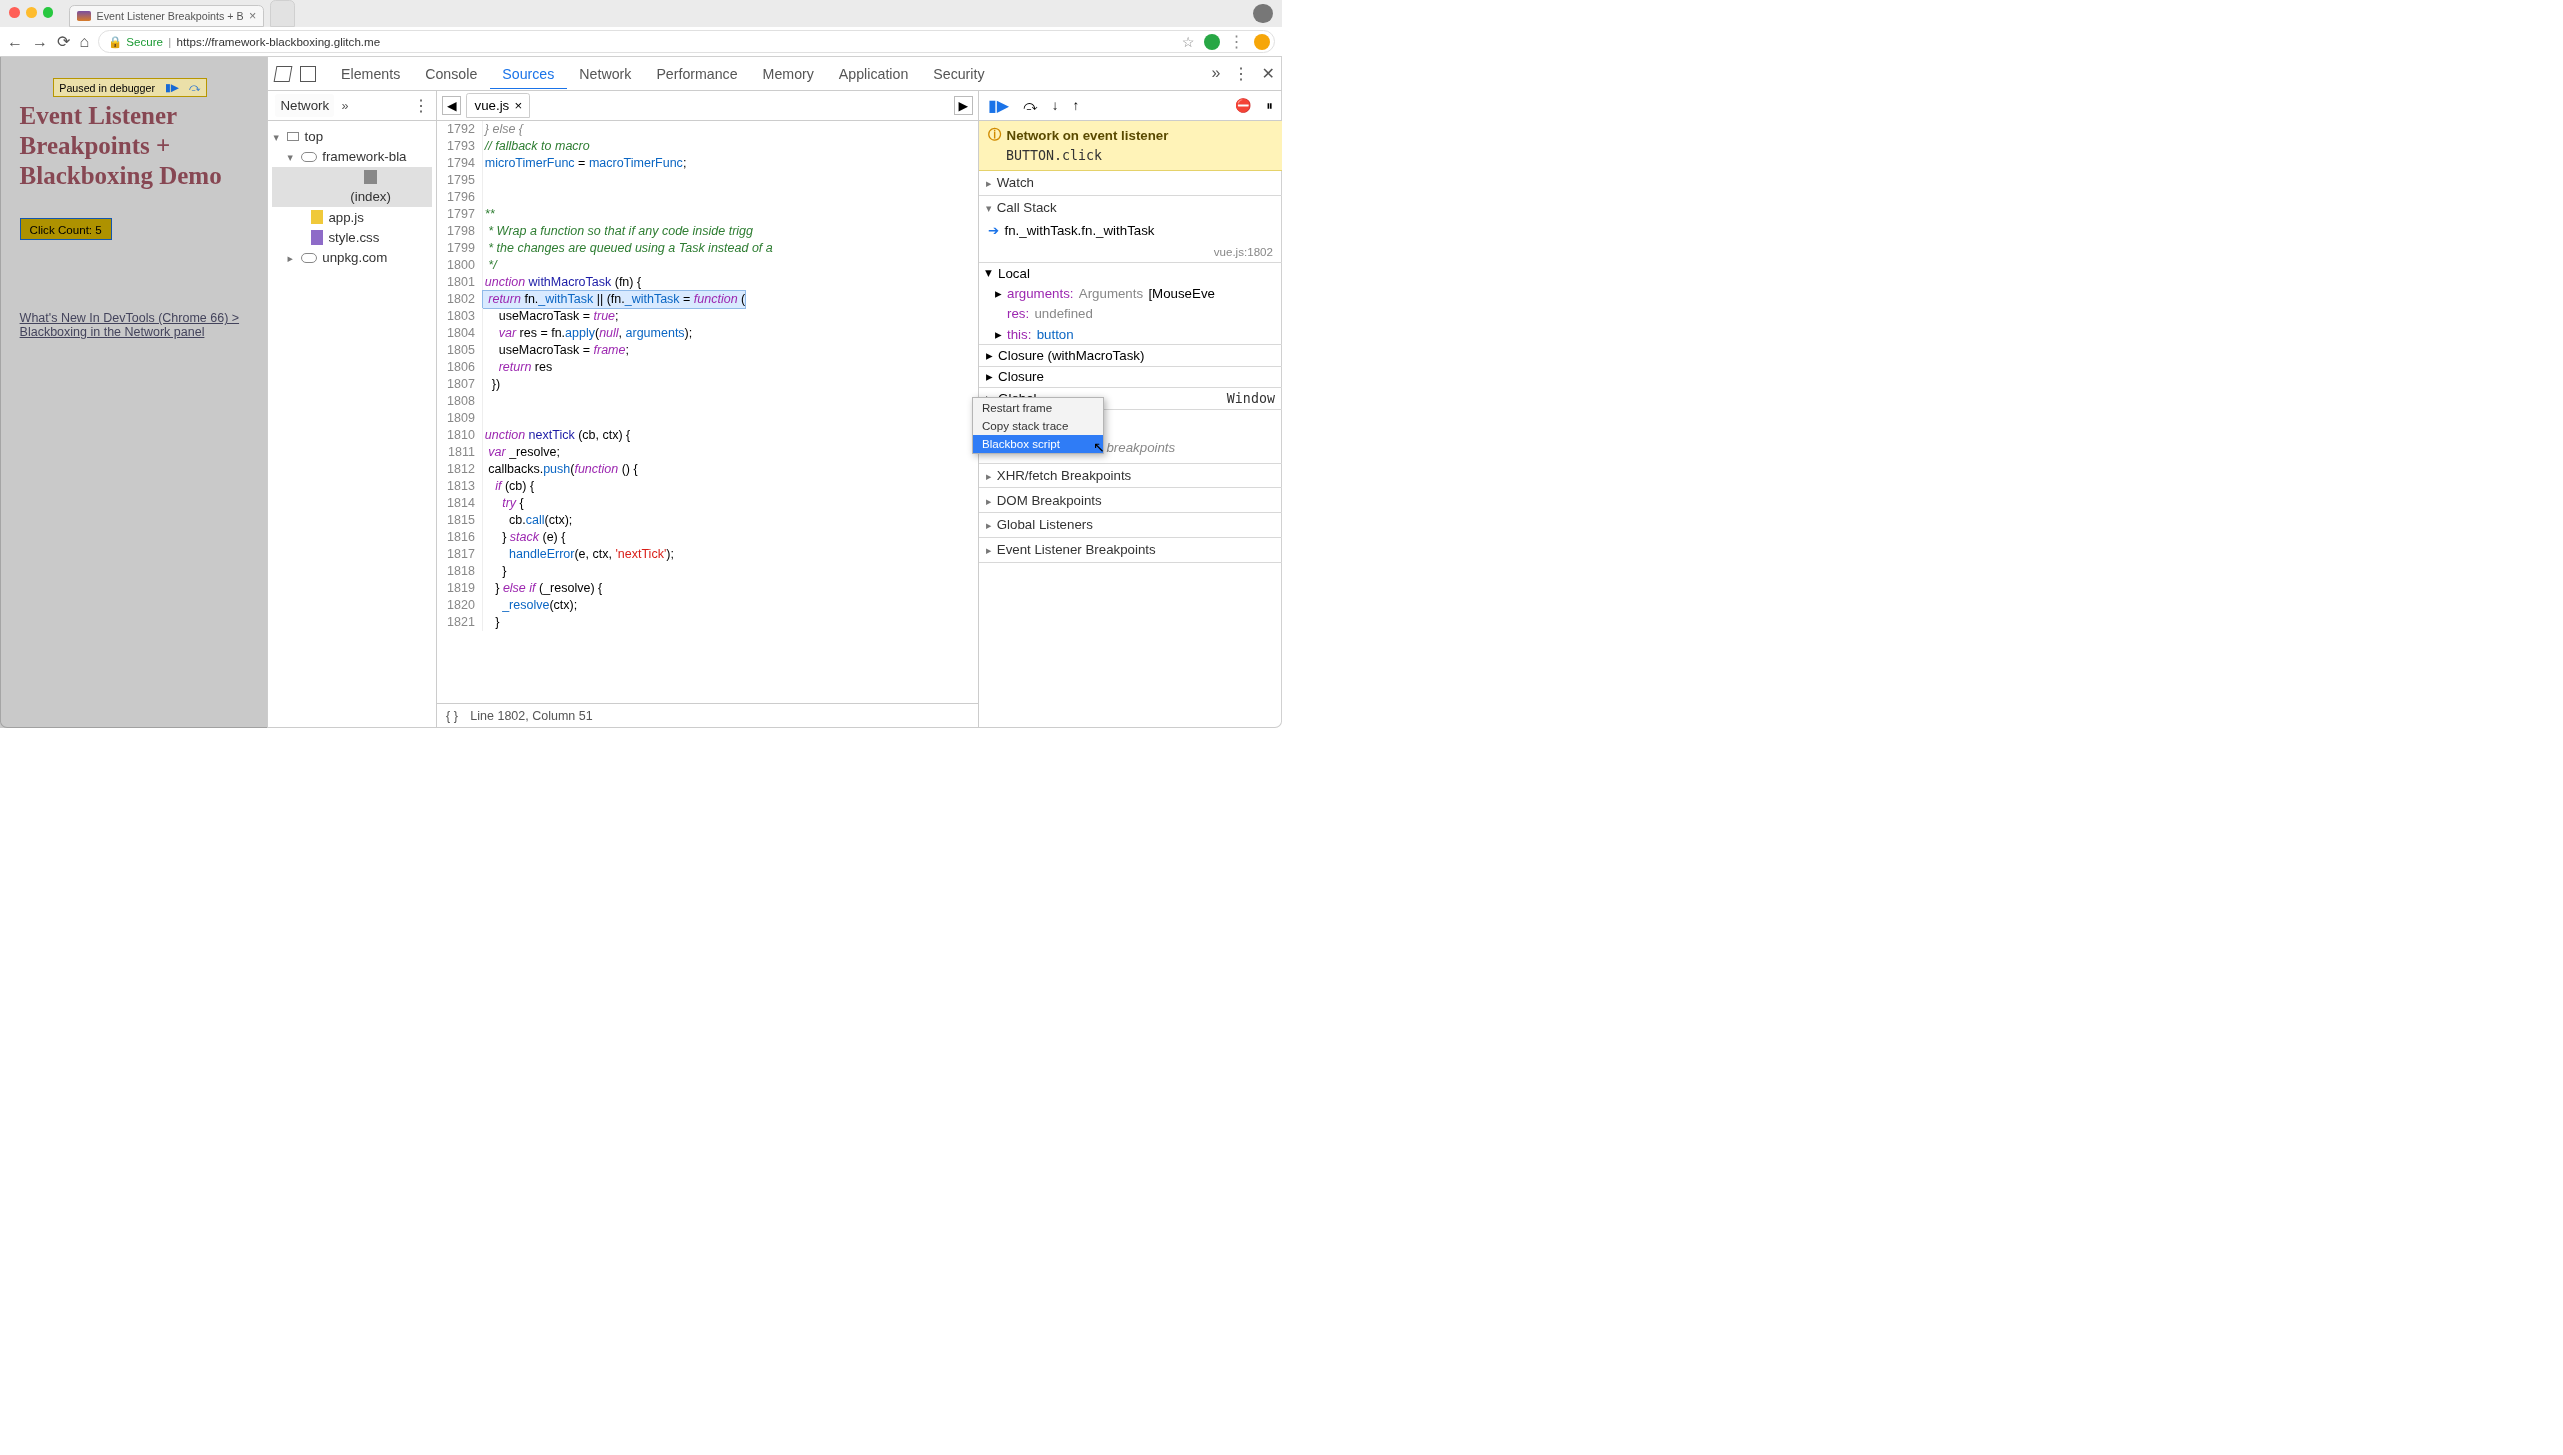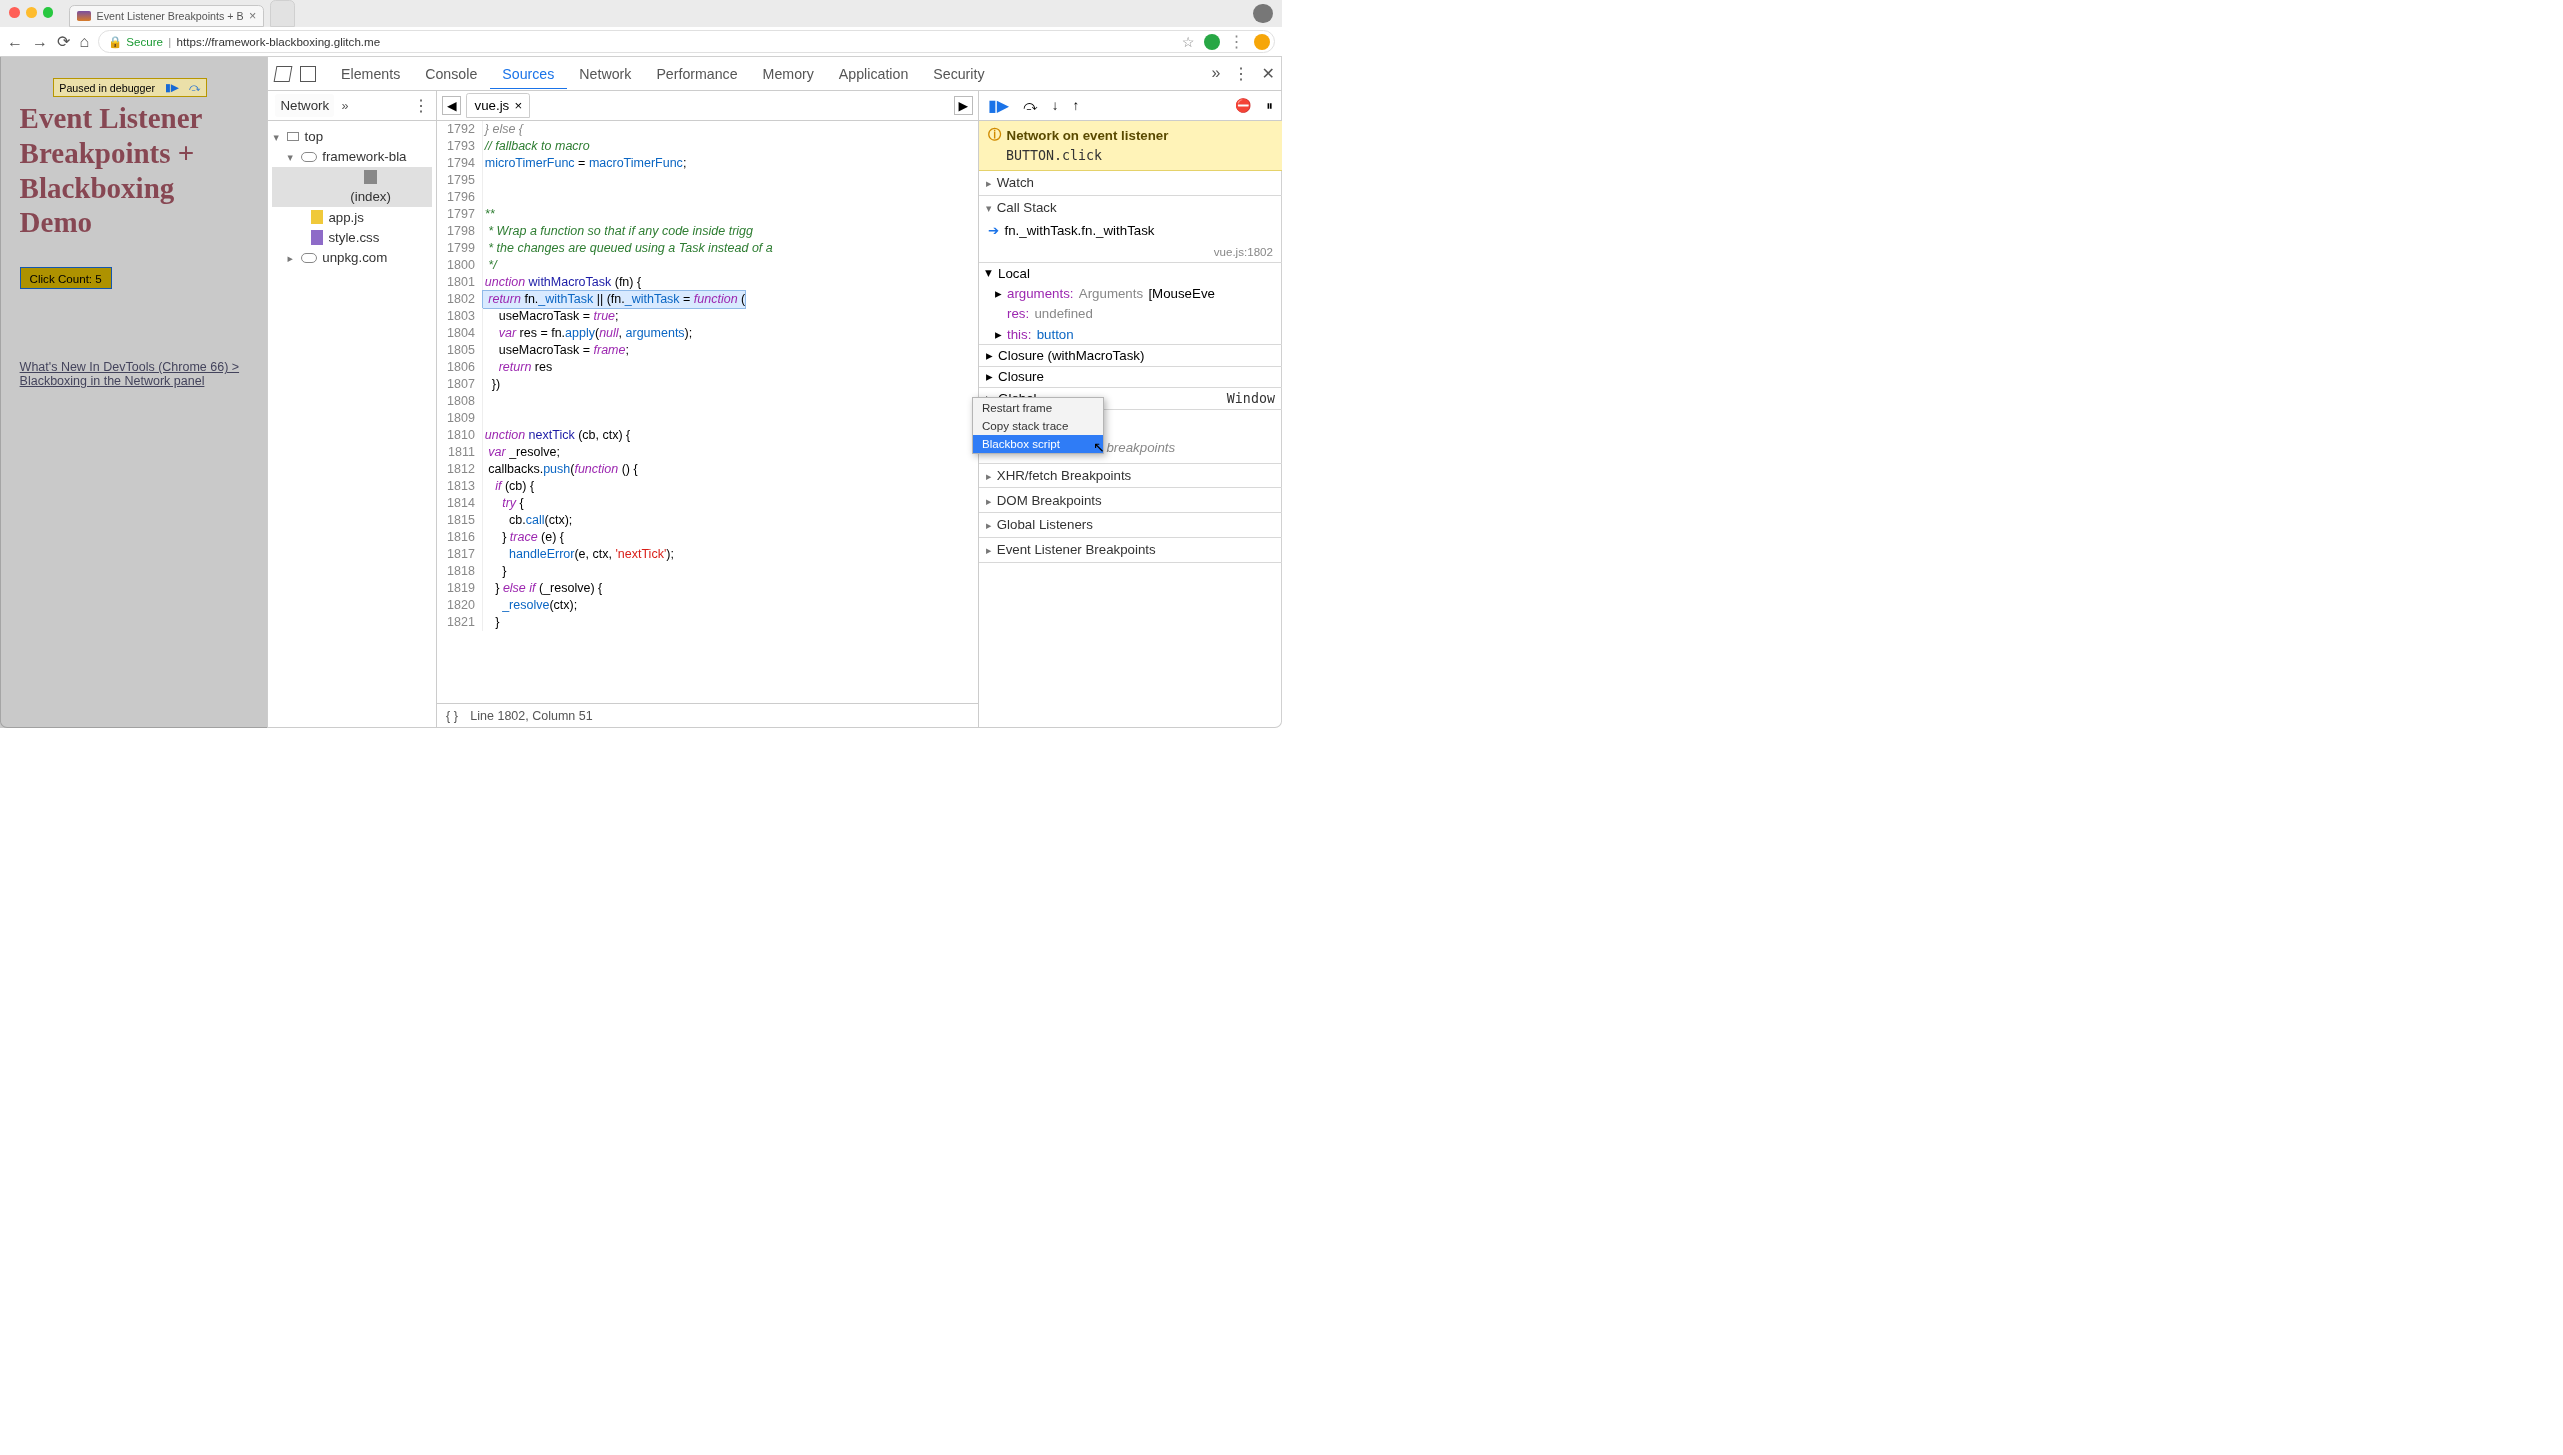--- a/index.html
+++ b/index.html
@@ -21,21 +21,21 @@
   .url { color:#333; }
   .addr-right { display:flex; gap:9px; align-items:center; position:absolute; right:12.5px; }
   .star { color:#888; font-size:14.2px; }
   .ext-badge { width:16px; height:16px; border-radius:50%; }
   .content-row { flex:1; display:flex; overflow:hidden; }
   
   .page { width:267px; background:rgba(0,0,0,0.04); position:relative; filter:brightness(0.92); padding:44px 19.6px; font-family:serif; }
   .overlay-dim { position:absolute; inset:0; background:rgba(0,0,0,0.18); pointer-events:none; }
   .pause-pill { position:absolute; top:21.4px; left:53px; background:#fff3b8; border:0.9px solid #c7a300; padding:1.8px 5.3px; display:flex; align-items:center; gap:10px; font-size:10.7px; font-family:-apple-system,sans-serif; }
   .pill-btn { color:#1a73e8; font-size:10.7px; }
-  .page h1 { color:#b45f6e; font-size:29px; font-family:Georgia,serif; line-height:1.2; }
+  .page h1 { color:#b45f6e; font-size:25px; font-family:Georgia,serif; line-height:1.2; }
   .click-btn { display:inline-block; background:#e7c200; border:1.8px solid #1a73e8; padding:3.6px 9px; font-family:-apple-system,sans-serif; font-size:11.6px; margin-top:27px; }
   .page-link { margin-top:71px; color:#5a5a7a; text-decoration:underline; font-size:12.5px; display:block; font-family:-apple-system,sans-serif; }
   
   .devtools { flex:1; display:flex; flex-direction:column; border-left:0.9px solid #ccc; }
   .dt-tabs { height:34px; border-bottom:0.9px solid #ccc; display:flex; align-items:center; padding:0 7.1px; gap:0; }
   .dt-tabs .dock { display:flex; gap:9px; margin-right:12.5px; padding-top:1.8px; }
   .dock-ic { width:16px; height:16px; border:1.3px solid #555; }
   .dt-tab { font-size:14.2px; color:#555; padding:8px 12.5px 6.2px; }
   .dt-tab.active { color:#1a73e8; border-bottom:1.8px solid #1a73e8; }
   .dt-right { margin-left:auto; display:flex; gap:12.5px; }
@@ -309,21 +309,21 @@
             <div class="code-row">
                 <div class="lineno">1814</div>
                 <div class="code">     <span class="kw">try</span> {</div>
               </div>
             <div class="code-row">
                 <div class="lineno">1815</div>
                 <div class="code">       cb.<span class="id">call</span>(ctx);</div>
               </div>
             <div class="code-row">
                 <div class="lineno">1816</div>
-                <div class="code">     } <span class="kw">trace</span> (e) {</div>
+                <div class="code">     } <span class="kw">stack</span> (e) {</div>
               </div>
             <div class="code-row">
                 <div class="lineno">1817</div>
                 <div class="code">       <span class="id">handleError</span>(e, ctx, <span class="str">'nextTick'</span>);</div>
               </div>
             <div class="code-row">
                 <div class="lineno">1818</div>
                 <div class="code">     }</div>
               </div>
             <div class="code-row">

